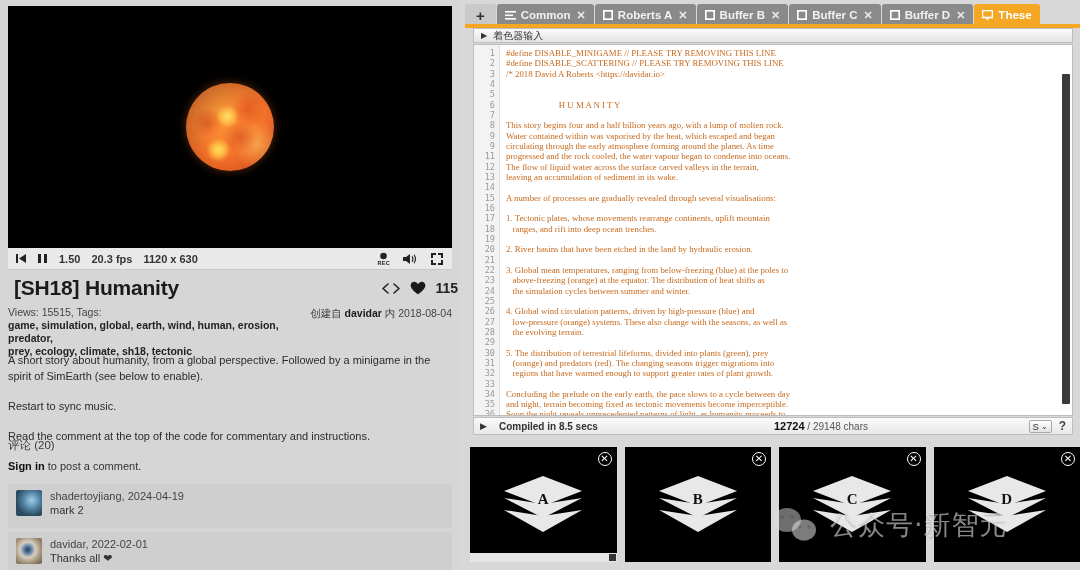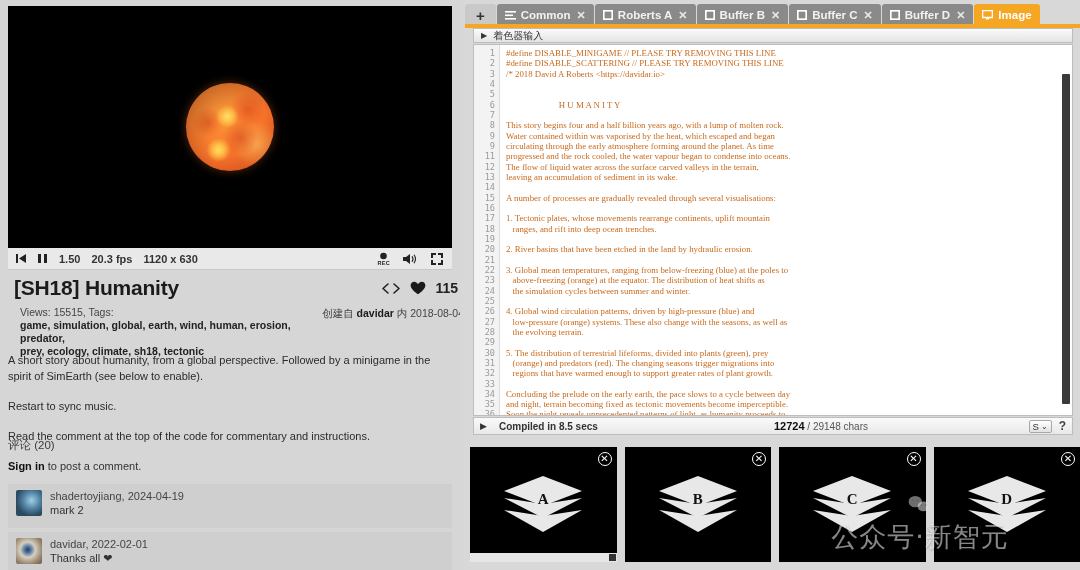--- a/index.html
+++ b/index.html
@@ -49,21 +49,21 @@
   .pb-right { margin-left:auto; display:flex; align-items:center; gap:13px; padding-right:9px; }
   .pb-txt { font-size:11px; font-weight:bold; color:#333; }
   .icon-btn { cursor:pointer; display:inline-flex; align-items:center; justify-content:center; }
   svg { display:block; }
 
   #title-row { position:absolute; left:8px; top:276px; width:444px; display:flex; align-items:center;margin-left:6px; }
   #title { font-size:21px; font-weight:bold; letter-spacing:-.2px; color:#1b1b1b; }
   #title-right { margin-left:auto; display:flex; align-items:center; gap:9px; }
   #likes { font-size:14px; font-weight:bold; color:#222; }
 
-  #meta-row { position:absolute; left:20px; top:306px; width:444px; display:flex; }
+  #meta-row { position:absolute; left:8px; top:306px; width:444px; display:flex; }
   #meta-left { font-size:10.5px; line-height:13px; color:#444; max-width:300px; }
   #meta-left b { color:#222; }
   #meta-right { margin-left:auto; font-size:10.5px; color:#444; white-space:nowrap; padding-top:1px; }
   #meta-right b { color:#1b1b1b; }
 
   #desc { position:absolute; left:8px; top:352px; width:444px; font-size:11px; line-height:16px; color:#2b2b2b; }
   #desc p { margin-bottom:14px; }
 
   #comments-head { position:absolute; left:8px; top:438px; font-size:11.5px; color:#3a3a3a; }
   #signin { position:absolute; left:8px; top:460px; font-size:11px; color:#333; }
@@ -144,21 +144,21 @@
   .ch-letter {
     position:absolute; left:50%; top:17px; transform:translateX(-50%);
     color:#111; font-size:15px; font-weight:bold; font-family:"Liberation Serif",serif;
   }
   .ch-scrollbar { position:absolute; left:0; bottom:0; width:148px; height:9px; background:#e6e6e6; }
   .ch-scrollbar .grip { position:absolute; right:2px; top:1px; width:7px; height:7px; background:#333; }
 
   
   #watermark {
     position:absolute; left:770px; top:495px; width:300px; height:60px;
-    display:flex; align-items:center; gap:6px; pointer-events:none;flex-direction:column;
+    display:flex; align-items:center; gap:6px; pointer-events:none;
   }
   #wm-text { font-size:27px; color:rgba(245,245,245,.55); font-family:"DejaVu Sans",sans-serif; letter-spacing:1px; text-shadow:0 1px 2px rgba(0,0,0,.25); }
 </style>
 </head>
 <body>
 
 <div id="left">
 
   <div id="canvas-wrap">
     <div id="planet"></div>
@@ -318,21 +318,21 @@
         <span>Buffer D</span>
         <span class="x">✕</span>
       </div>
       <div class="tab active">
         <span style="display: inline-flex;">
           <svg width="11" height="10" viewBox="0 0 11 10">
             <rect x="0.5" y="0.5" width="10" height="7" fill="none" stroke="#fff" stroke-width="1.6"></rect>
             <rect x="4" y="7.5" width="3" height="2" fill="#fff"></rect>
           </svg>
         </span>
-        <span>Image</span>
+        <span>These</span>
       </div>
     </div>
   <div id="tab-underline"></div>
 
   <div id="inputs-bar">
     <span style="font-size:8px;">▶</span>
     <span>着色器输入</span>
   </div>
 
   <div id="code-area">

